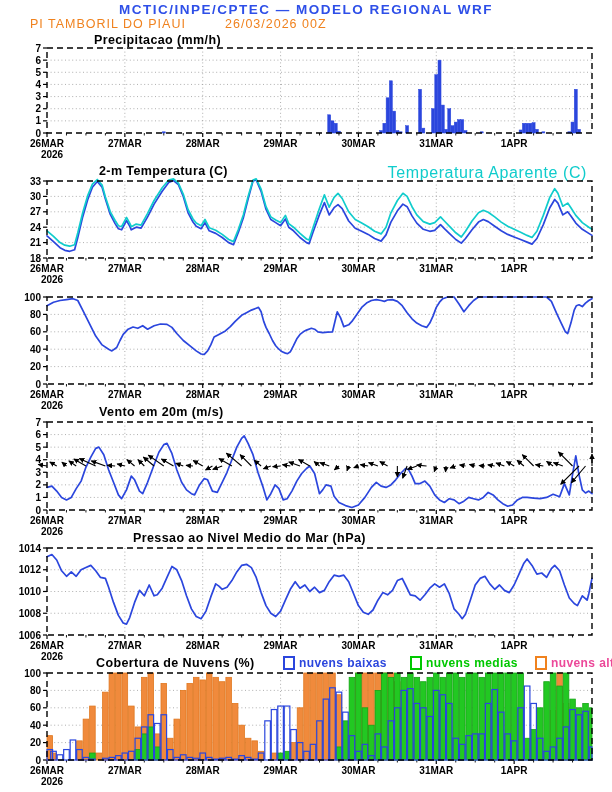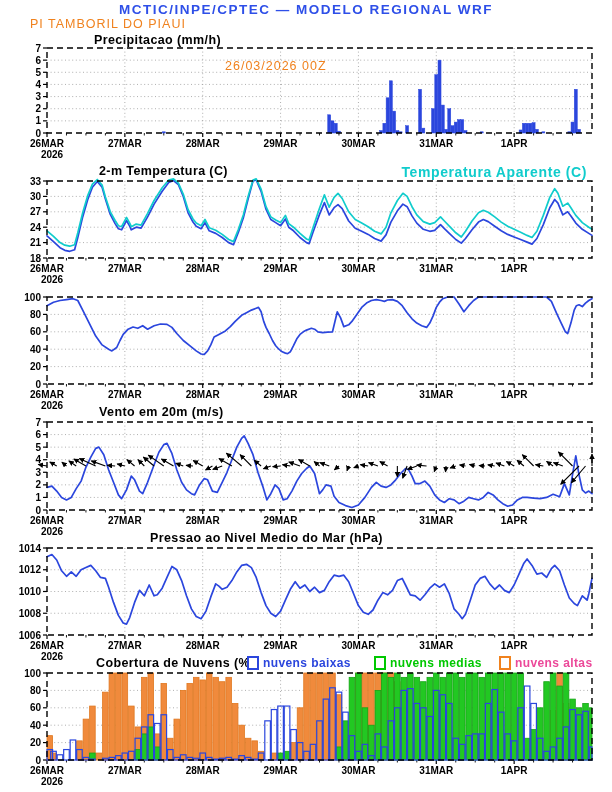--- a/index.html
+++ b/index.html
@@ -3,26 +3,26 @@
 <meta charset="utf-8">
 <style>
   html,body{margin:0;padding:0;background:#fff;}
   #page{position:relative;width:612px;height:792px;background:#fff;overflow:hidden;
         font-family:"Liberation Sans",sans-serif;}
   .abs{position:absolute;white-space:nowrap;}
   #hdr-title{top:2px;left:0;right:0;text-align:center;font-size:13.5px;font-weight:bold;
              letter-spacing:1.5px;color:var(--hblue);}
   .hdr2{top:17px;font-size:12.5px;font-weight:normal;letter-spacing:1px;color:var(--orange);}
   #hdr-station{left:30px;}
-  #hdr-run{left:225px;margin-top:42px;}
+  #hdr-run{left:225px;}
   #hdr-location{top:31px;right:20px;font-size:12px;font-weight:bold;letter-spacing:1px;color:var(--orange);}
   .ptitle{font-size:12.5px;font-weight:bold;letter-spacing:0.4px;color:#000;margin-left:24px;}
-  .rlabel{font-size:14px;font-weight:bold;letter-spacing:0.6px;}
+  .rlabel{font-size:16px;font-weight:normal;letter-spacing:0.6px;}
   #plots{position:absolute;top:0;left:0;}
-  .legend-item{display:inline-flex;align-items:center;font-size:12px;font-weight:bold;letter-spacing:0.4px;}
+  .legend-item{display:inline-flex;align-items:center;font-size:12px;font-weight:bold;letter-spacing:0.4px;padding-left:36px;}
   .swatch{display:inline-block;width:8px;height:10px;border:2px solid #000;background:#fff;margin-right:4px;}
   .grid{stroke:#9a9a9a;stroke-width:0.8;stroke-dasharray:1 2.6;fill:none;}
   .border{fill:none;stroke:#000;stroke-width:1.4;stroke-dasharray:6 4;}
   .tick{stroke:#000;stroke-width:1.2;}
   .minor{stroke:#000;stroke-width:0.9;}
   .ylab,.xlab{font:bold 10px "Liberation Sans",sans-serif;fill:#000;}
   .yearlab{font:bold 10px "Liberation Sans",sans-serif;fill:#000;}
   .dataline{fill:none;stroke-width:1.7;stroke-linejoin:round;stroke-linecap:round;}
   .arrow{stroke:#000;stroke-width:1.1;}
 </style>
@@ -31,21 +31,21 @@
 
 <div id="page">
   <div id="hdr-title" class="abs">MCTIC/INPE/CPTEC — MODELO REGIONAL WRF</div>
   <span id="hdr-station" class="abs hdr2">PI TAMBORIL DO PIAUI</span>
   <span id="hdr-run" class="abs hdr2">26/03/2026 00Z</span>
 
   <span class="abs ptitle" style="left:70px;top:33px;">Precipitacao (mm/h)</span>
   <span class="abs ptitle" style="left:75px;top:164px;">2-m Temperatura (C)</span>
   <span class="abs rlabel" style="right:25px;top:164px;color:var(--cyan);">Temperatura Aparente (C)</span>
   <span class="abs ptitle" style="left:75px;top:405px;">Vento em 20m (m/s)</span>
-  <span class="abs ptitle" style="left:90px;top:531px;padding-left:36px;">Pressao ao Nivel Medio do Mar (hPa)</span>
+  <span class="abs ptitle" style="left:73px;top:531px;padding-left:36px;">Pressao ao Nivel Medio do Mar (hPa)</span>
   <span class="abs ptitle" style="left:72px;top:656px;">Cobertura de Nuvens (%)</span>
 
   <span class="abs legend-item" style="left:247px;top:656px;">
     <span class="swatch" id="sw0" style="border-color: rgb(43, 70, 221);"></span>
     <span id="lg0" style="color: rgb(43, 70, 221);">nuvens baixas</span>
   </span>
   <span class="abs legend-item" style="left:374px;top:656px;">
     <span class="swatch" id="sw1" style="border-color: rgb(0, 200, 0);"></span>
     <span id="lg1" style="color: rgb(0, 200, 0); text-align: center;">nuvens medias</span>
   </span>

